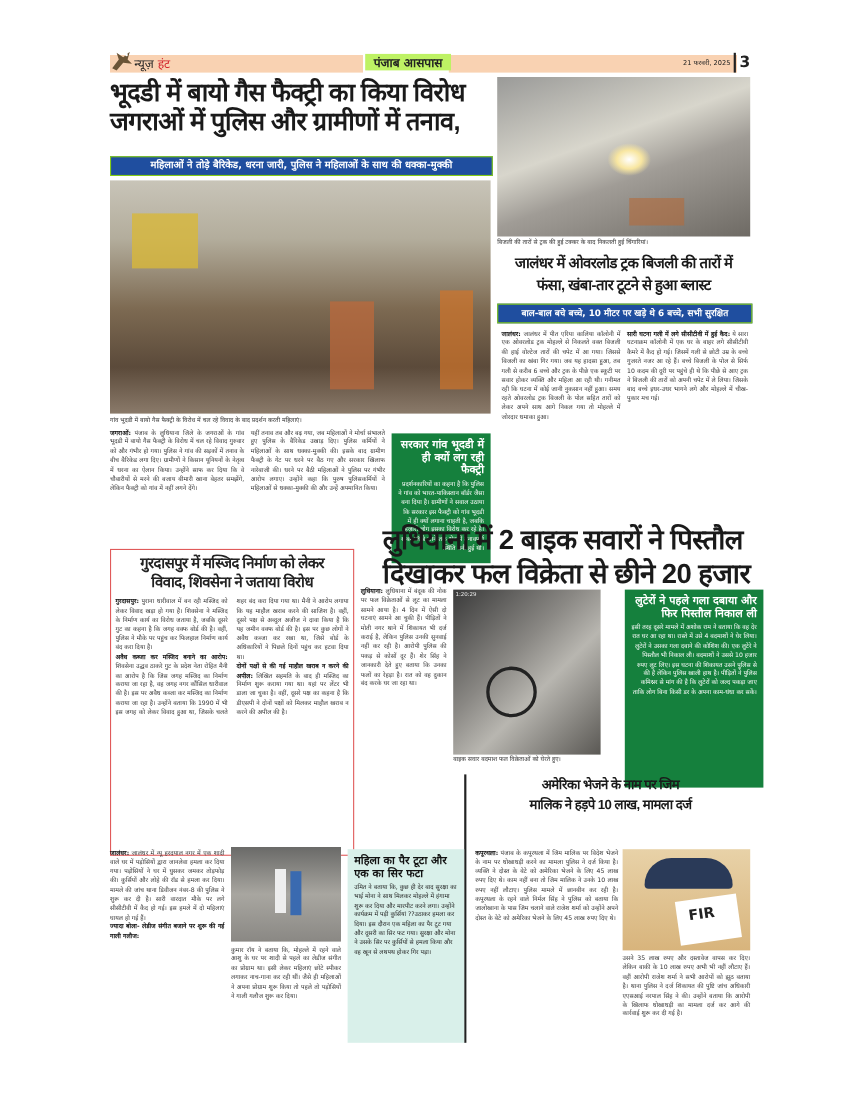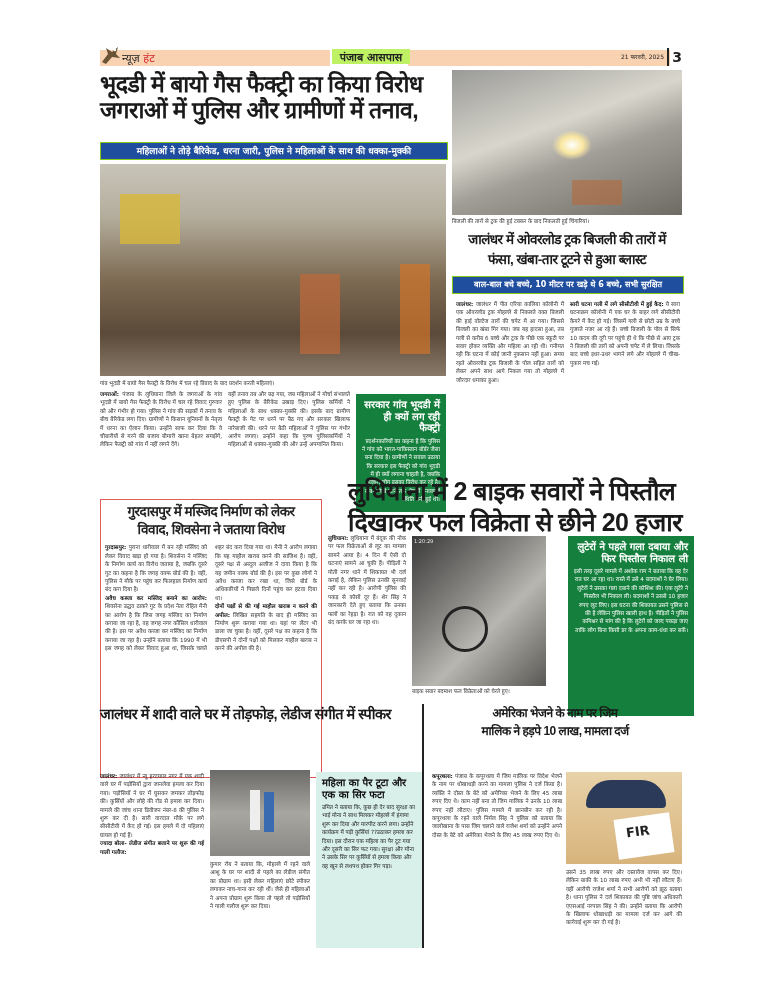--- a/index.html
+++ b/index.html
@@ -124,21 +124,20 @@
     <div style="position:absolute;left:2px;top:2px;font-size:5px;color:#eee;">1:20:29</div>
     <div style="position:absolute;left:30px;top:70px;width:40px;height:40px;border-radius:50%;border:3px solid #222;"></div>
   </div>
   <div class="abs caption" style="left:312px;top:640px;width:134px;">बाइक सवार बदमाश फल विक्रेताओं को घेरते हुए।</div>
   <div class="abs box-blue" style="left:468px;top:488px;width:114px;height:170px;">
     <div class="bt">लुटेरों ने पहले गला दबाया और फिर पिस्तौल निकाल ली</div>
     <div class="bb">इसी तरह दूसरे मामले में अशोक राम ने बताया कि वह देर रात घर आ रहा था। रास्ते में उसे 4 बदमाशों ने घेर लिया। लुटेरों ने उसका गला दबाने की कोशिश की। एक लुटेरे ने पिस्तौल भी निकाल ली। बदमाशों ने उससे 10 हजार रुपए लूट लिए। इस घटना की शिकायत उसने पुलिस से की है लेकिन पुलिस खाली हाथ है। पीड़ितों ने पुलिस कमिश्नर से मांग की है कि लुटेरों को जल्द पकड़ा जाए ताकि लोग बिना किसी डर के अपना काम-धंधा कर सकें।</div>
   </div>
 
   <div class="abs hl" style="left:0;top:656px;width:322px;font-size:14.5px;line-height:1.45;">
-    <div>जालंधर में शादी वाले घर में तोड़फोड़, लेडीज संगीत में स्पीकर</div>
   </div>
   <div class="vrule" style="left:322px;top:656px;height:244px;"></div>
   <div class="abs body-text" style="left:0;top:724px;width:104px;">
     <b>जालंधर:</b>
     <span>जालंधर में न्यू हरदयाल नगर में एक शादी वाले घर में पड़ोसियों द्वारा जानलेवा हमला कर दिया गया। पड़ोसियों ने घर में घुसकर जमकर तोड़फोड़ की। कुर्सियों और लोहे की रॉड से हमला कर दिया। मामले की जांच थाना डिवीजन नंबर-8 की पुलिस ने शुरू कर दी है। सारी वारदात मौके पर लगे सीसीटीवी में कैद हो गई। इस हमले में दो महिलाएं घायल हो गई हैं।</span><br>
     <b>ज्यादा बोला- लेडीज संगीत बजाने पर शुरू की गई गाली गलौज:</b>
   </div>
   <div class="abs photo" style="left:110px;top:722px;width:100px;height:86px;background:linear-gradient(180deg,#6a6a68 0%,#a8a6a0 50%,#8a8884 100%);">
     <div style="position:absolute;left:40px;top:20px;width:10px;height:40px;background:#eee;"></div>
     <div style="position:absolute;left:54px;top:22px;width:10px;height:40px;background:#3a6ab0;"></div>

